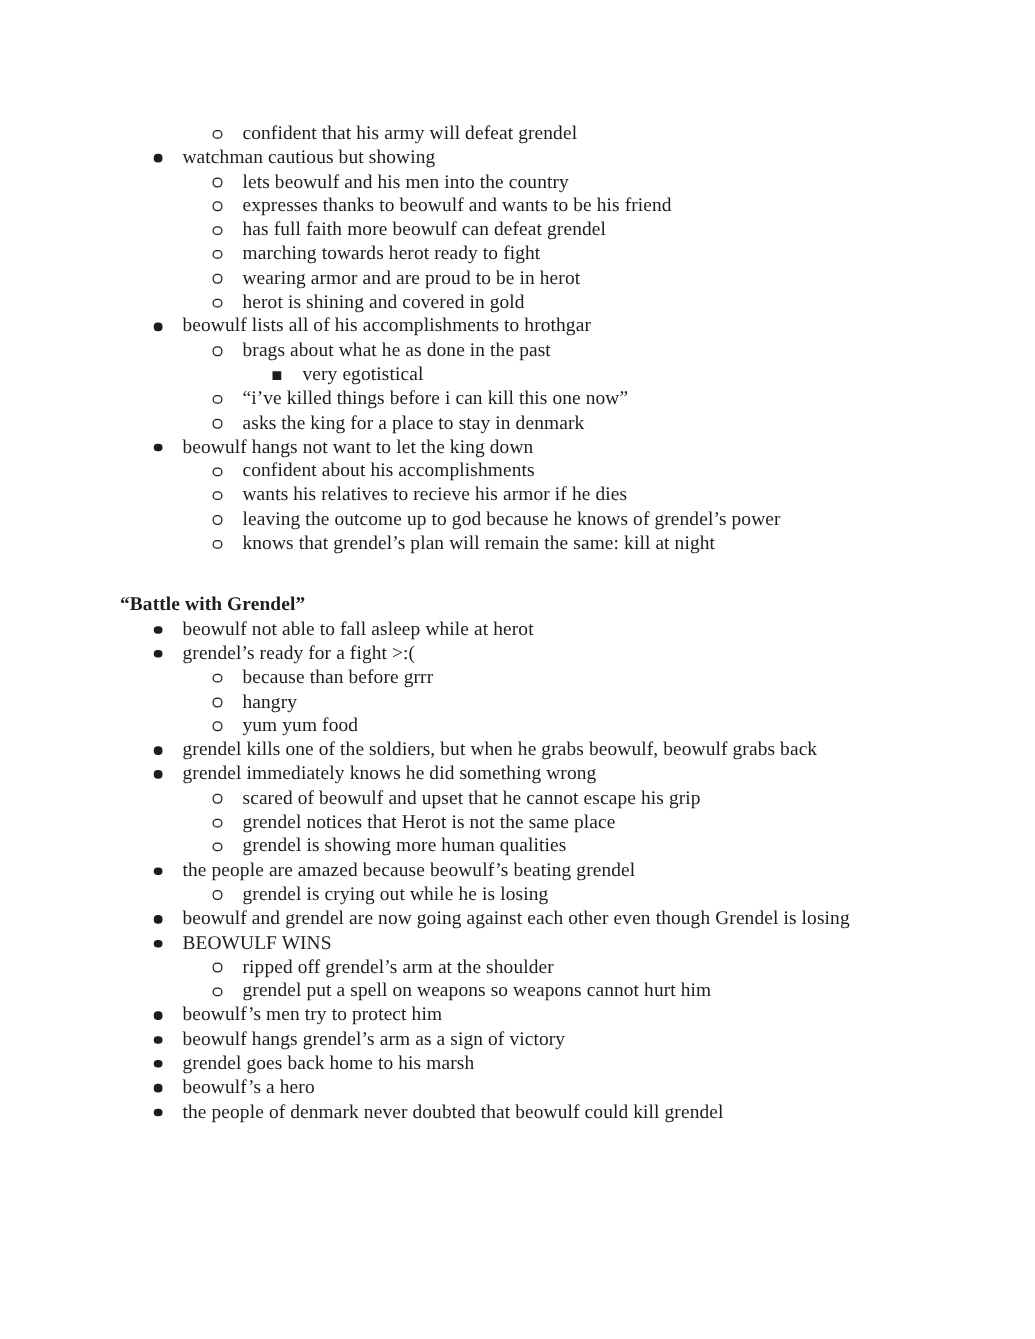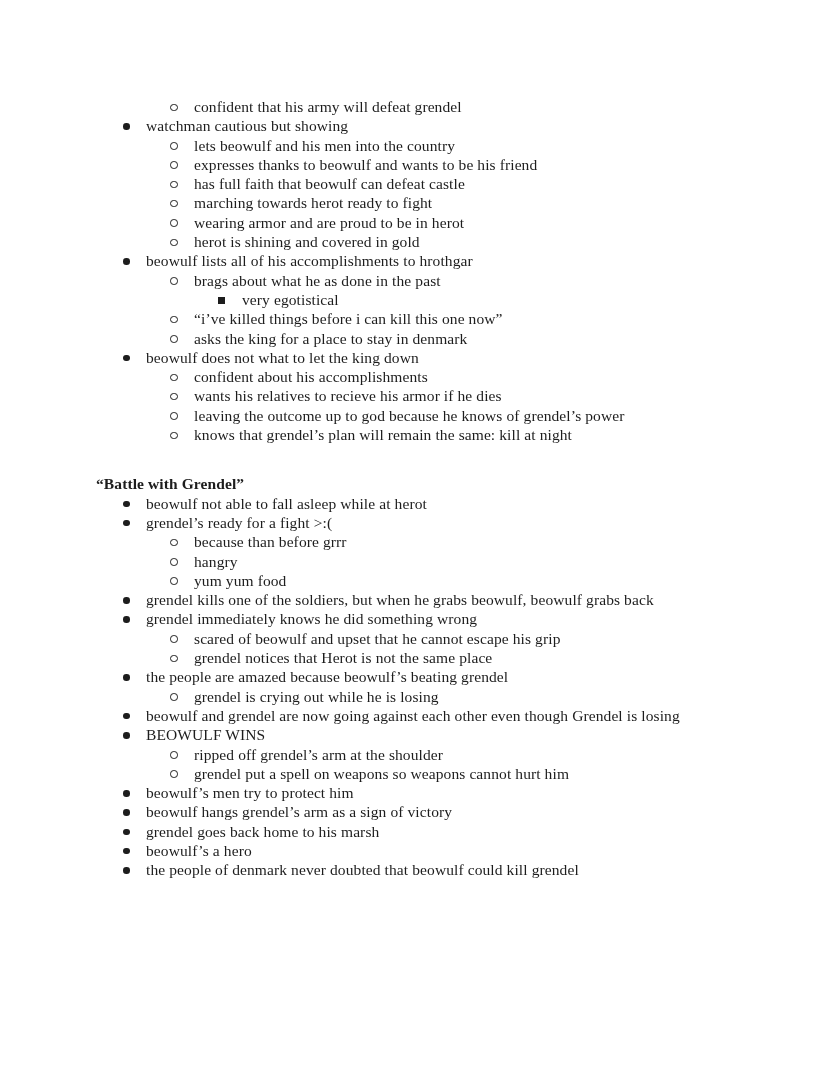--- a/index.html
+++ b/index.html
@@ -59,44 +59,45 @@
 </style>
 </head>
 <body>
 
 <div class="page">
   <div class="content" id="doc-content">
       <div class="item l2"><span class="bullet b2"></span><span>confident that his army will defeat grendel</span></div>
       <div class="item l1"><span class="bullet b1"></span><span>watchman cautious but showing</span></div>
       <div class="item l2"><span class="bullet b2"></span><span>lets beowulf and his men into the country</span></div>
       <div class="item l2"><span class="bullet b2"></span><span>expresses thanks to beowulf and wants to be his friend</span></div>
-      <div class="item l2"><span class="bullet b2"></span><span>has full faith that beowulf can defeat castle</span></div>
+      <div class="item l2"><span class="bullet b2"></span><span>has full faith more beowulf can defeat grendel</span></div>
       <div class="item l2"><span class="bullet b2"></span><span>marching towards herot ready to fight</span></div>
       <div class="item l2"><span class="bullet b2"></span><span>wearing armor and are proud to be in herot</span></div>
       <div class="item l2"><span class="bullet b2"></span><span>herot is shining and covered in gold</span></div>
       <div class="item l1"><span class="bullet b1"></span><span>beowulf lists all of his accomplishments to hrothgar</span></div>
       <div class="item l2"><span class="bullet b2"></span><span>brags about what he as done in the past</span></div>
       <div class="item l3"><span class="bullet b3"></span><span>very egotistical</span></div>
       <div class="item l2"><span class="bullet b2"></span><span>“i’ve killed things before i can kill this one now”</span></div>
       <div class="item l2"><span class="bullet b2"></span><span>asks the king for a place to stay in denmark</span></div>
-      <div class="item l1"><span class="bullet b1"></span><span>beowulf does not what to let the king down</span></div>
+      <div class="item l1"><span class="bullet b1"></span><span>beowulf hangs not want to let the king down</span></div>
       <div class="item l2"><span class="bullet b2"></span><span>confident about his accomplishments</span></div>
       <div class="item l2"><span class="bullet b2"></span><span>wants his relatives to recieve his armor if he dies</span></div>
       <div class="item l2"><span class="bullet b2"></span><span>leaving the outcome up to god because he knows of grendel’s power</span></div>
       <div class="item l2"><span class="bullet b2"></span><span>knows that grendel’s plan will remain the same: kill at night</span></div>
       <div class="heading">“Battle with Grendel”</div>
       <div class="item l1"><span class="bullet b1"></span><span>beowulf not able to fall asleep while at herot</span></div>
       <div class="item l1"><span class="bullet b1"></span><span>grendel’s ready for a fight &gt;:(</span></div>
       <div class="item l2"><span class="bullet b2"></span><span>because than before grrr</span></div>
       <div class="item l2"><span class="bullet b2"></span><span>hangry</span></div>
       <div class="item l2"><span class="bullet b2"></span><span>yum yum food</span></div>
       <div class="item l1"><span class="bullet b1"></span><span>grendel kills one of the soldiers, but when he grabs beowulf, beowulf grabs back</span></div>
       <div class="item l1"><span class="bullet b1"></span><span>grendel immediately knows he did something wrong</span></div>
       <div class="item l2"><span class="bullet b2"></span><span>scared of beowulf and upset that he cannot escape his grip</span></div>
       <div class="item l2"><span class="bullet b2"></span><span>grendel notices that Herot is not the same place</span></div>
+      <div class="item l2"><span class="bullet b2"></span><span>grendel is showing more human qualities</span></div>
       <div class="item l1"><span class="bullet b1"></span><span>the people are amazed because beowulf’s beating grendel</span></div>
       <div class="item l2"><span class="bullet b2"></span><span>grendel is crying out while he is losing</span></div>
       <div class="item l1"><span class="bullet b1"></span><span>beowulf and grendel are now going against each other even though Grendel is losing</span></div>
       <div class="item l1"><span class="bullet b1"></span><span>BEOWULF WINS</span></div>
       <div class="item l2"><span class="bullet b2"></span><span>ripped off grendel’s arm at the shoulder</span></div>
       <div class="item l2"><span class="bullet b2"></span><span>grendel put a spell on weapons so weapons cannot hurt him</span></div>
       <div class="item l1"><span class="bullet b1"></span><span>beowulf’s men try to protect him</span></div>
       <div class="item l1"><span class="bullet b1"></span><span>beowulf hangs grendel’s arm as a sign of victory</span></div>
       <div class="item l1"><span class="bullet b1"></span><span>grendel goes back home to his marsh</span></div>
       <div class="item l1"><span class="bullet b1"></span><span>beowulf’s a hero</span></div>

